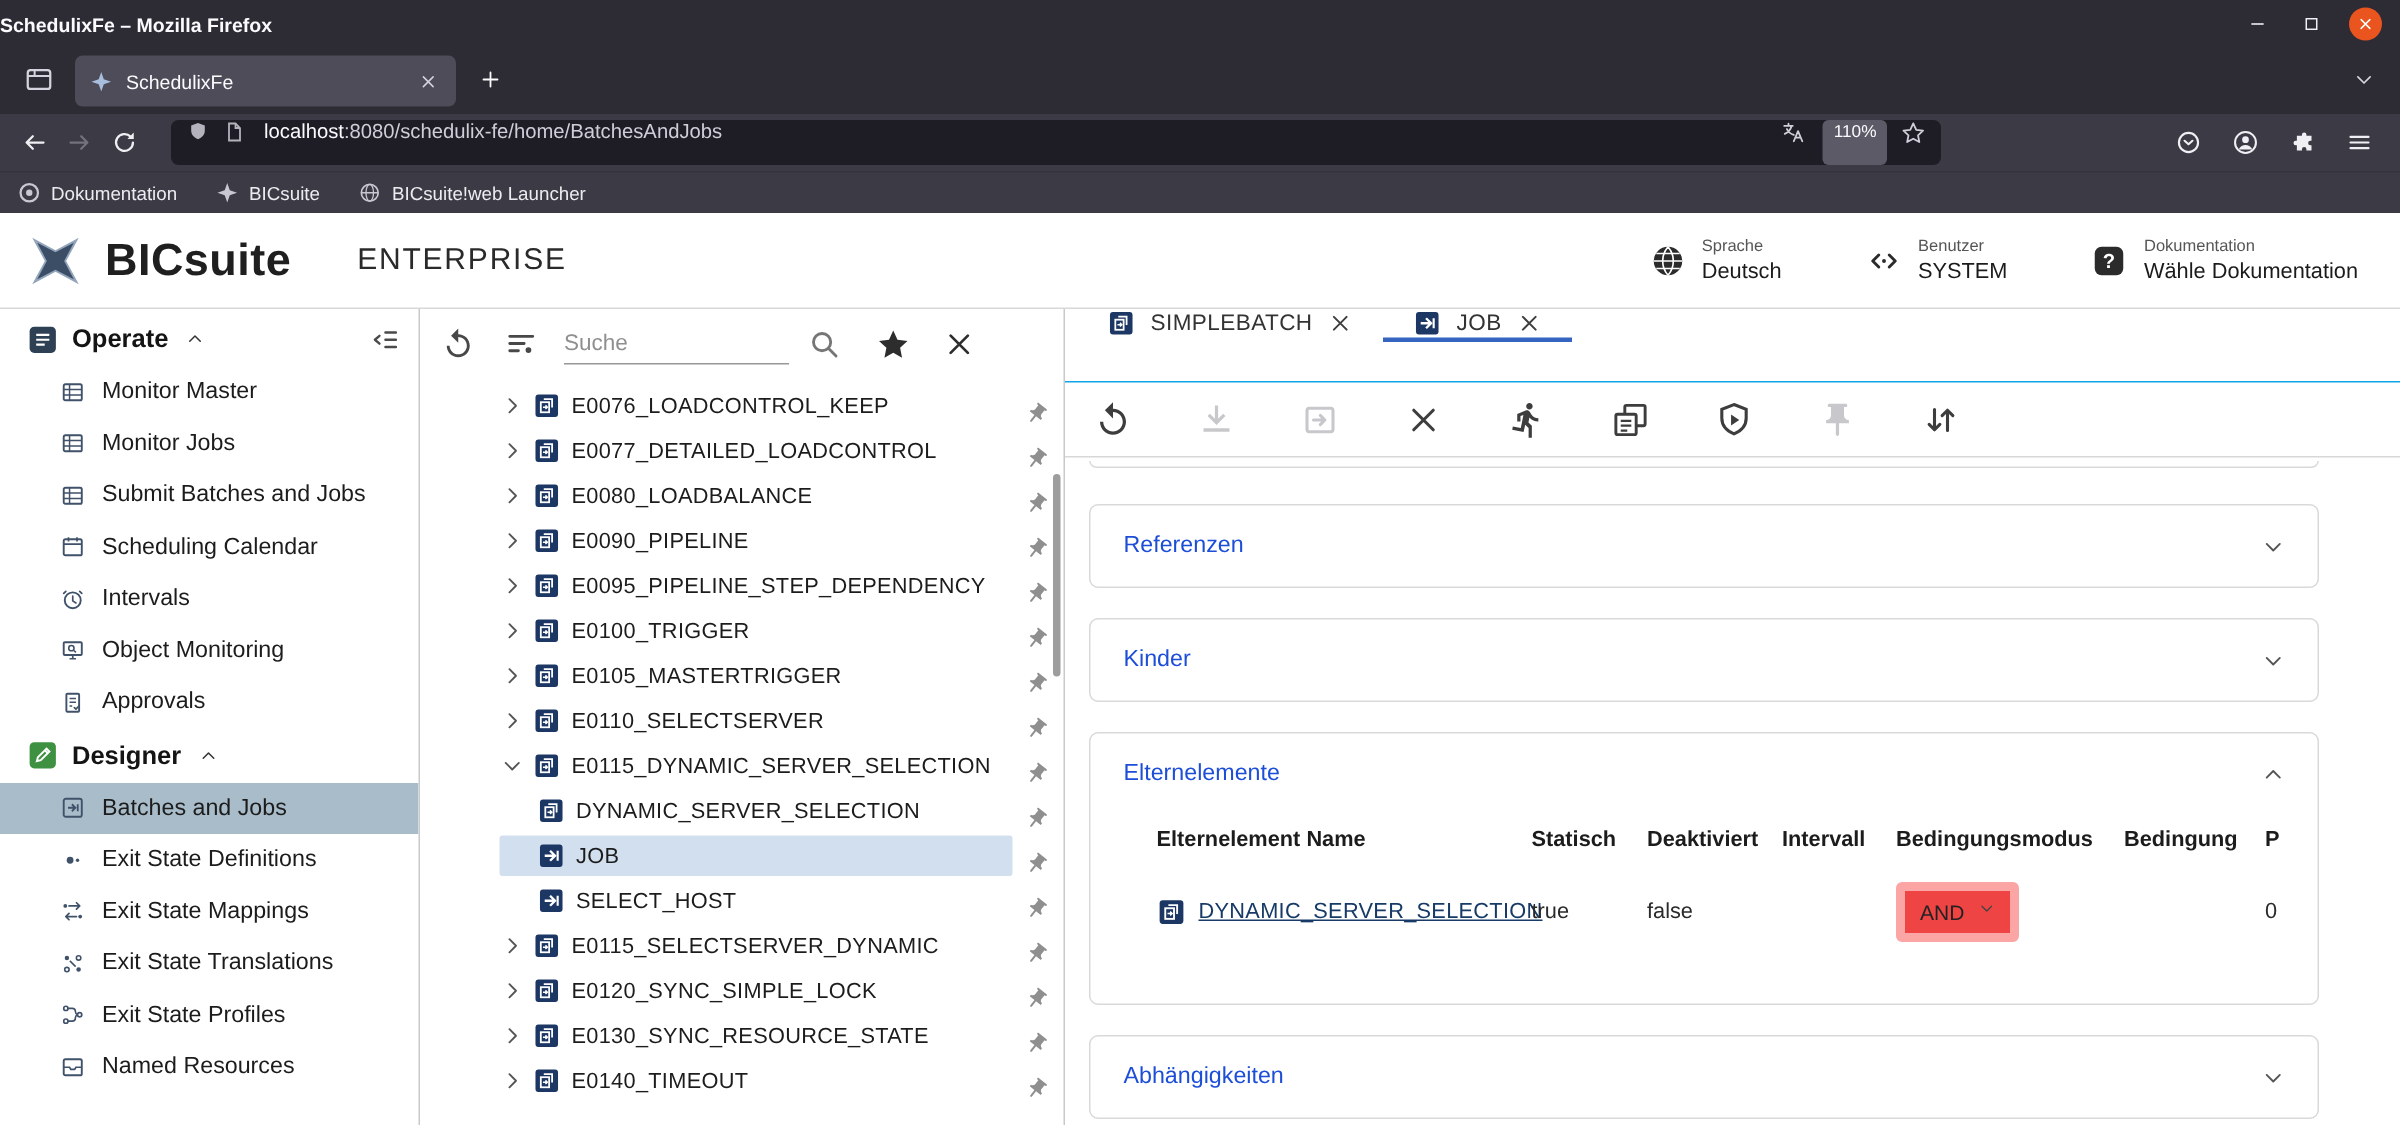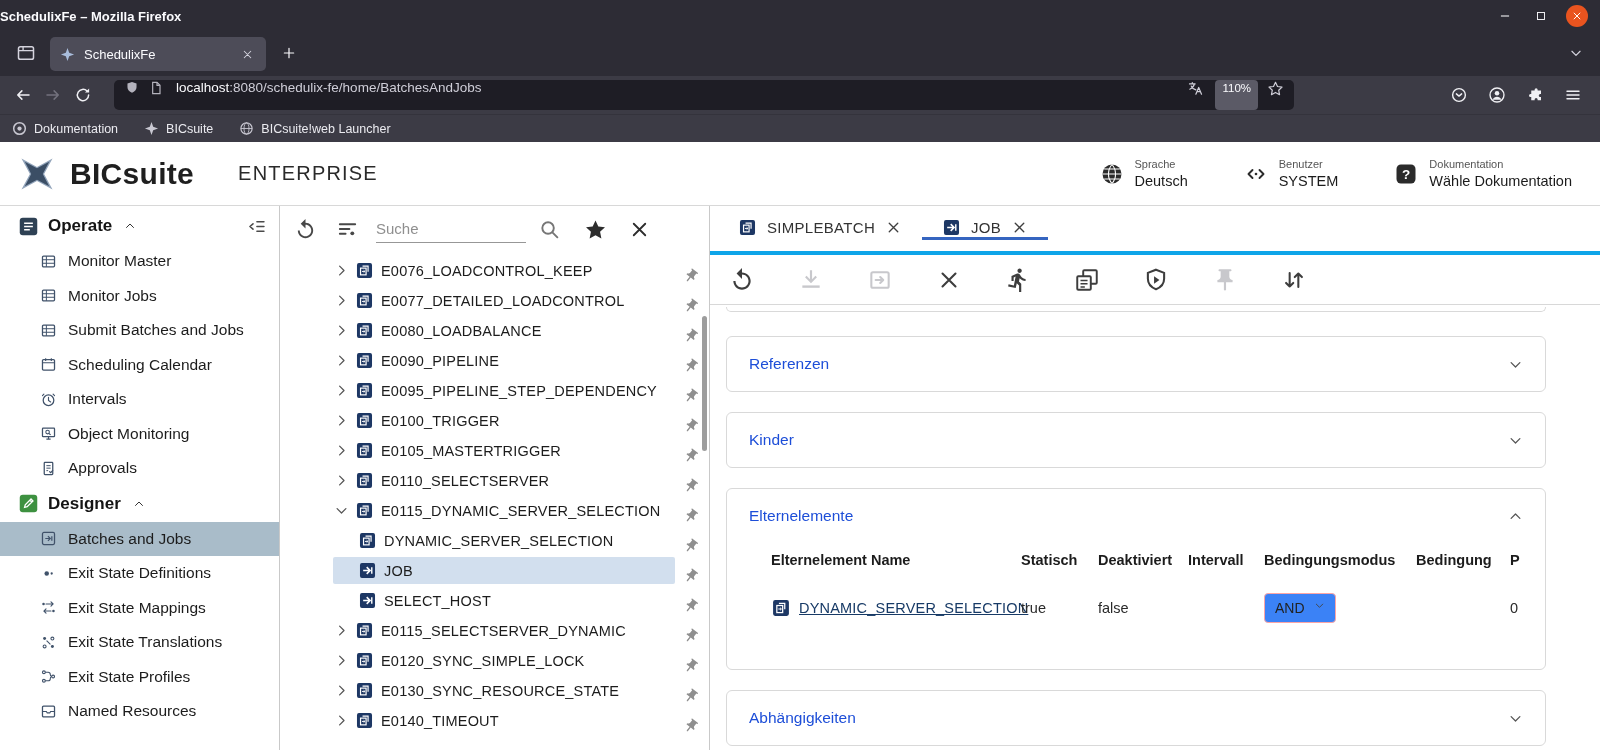--- a/index.html
+++ b/index.html
@@ -12,21 +12,21 @@
 .titlebar{height:32px;background:#2d2c35;position:relative;display:flex;align-items:center}
 .win-title{position:absolute;left:0;right:16px;font-size:13px;font-weight:700;color:#fbfbfe}
 .win-controls{margin-left:auto;display:flex;align-items:center;gap:14px;padding-right:12px;z-index:2}
 .winbtn{width:22px;height:22px;border-radius:50%;display:flex;align-items:center;justify-content:center;color:#fbfbfe}
 .winbtn [data-icon]{width:14px;height:14px}
 .winbtn.close{background:#e9541f}
 
 .tabstrip{height:44px;background:#2d2c35;display:flex;align-items:center;padding:0 10px}
 .fxview{width:32px;height:32px;color:#d5d4de}
 .fxview [data-icon]{width:20px;height:20px}
-.tab{width:216px;height:34px;margin-left:8px;background:#4d4c58;border-radius:5px;display:flex;align-items:center;padding:0 10px;color:#fbfbfe}
+.tab{width:254px;height:34px;margin-left:8px;background:#4d4c58;border-radius:5px;display:flex;align-items:center;padding:0 10px;color:#fbfbfe}
 .favicon{width:15px;height:15px;color:#a9bddc}
 .tab-title{flex:1;font-size:13px;margin-left:9px;text-align:left;white-space:nowrap;overflow:hidden}
 .tab-close{width:18px;height:18px;color:#d5d4de;display:flex;align-items:center;justify-content:center}
 .tab-close [data-icon]{width:13px;height:13px}
 .newtab{width:30px;height:30px;margin-left:8px;color:#fbfbfe}
 .newtab [data-icon]{width:16px;height:16px}
 .alltabs{margin-left:auto;width:28px;height:28px;color:#d5d4de}
 .alltabs [data-icon]{width:14px;height:14px}
 
 .navbar{height:38px;background:#3c3b45;display:flex;align-items:center;padding:0 8px}
@@ -89,21 +89,21 @@
 .tree-inner.selected{background:#d2dfee}
 .tree-chev{width:15px;height:15px;color:#555;margin-right:6px}
 .tree-ic{width:19px;height:19px;margin-right:7px}
 .tree-label{font-size:14.5px;color:#1c1c1c;letter-spacing:.2px;white-space:nowrap;overflow:hidden}
 .pin-ic{width:16px;height:16px;color:#8f8f8f;margin-left:8px}
 .pin-ic svg{transform:rotate(38deg)}
 .tree-scrollthumb{position:absolute;right:2px;top:110px;width:5px;height:135px;border-radius:3px;background:#9d9d9d}
 
 
 .detail{flex:1;display:flex;flex-direction:column;overflow:hidden;min-width:0}
-.dtabs{height:49px;display:flex;align-items:center;padding-left:8px;border-bottom:4px solid #0ea5e9}
+.dtabs{height:49px;display:flex;align-items:flex-start;padding-left:8px;border-bottom:1px solid #0ea5e9}
 .dtab{display:flex;align-items:center;gap:10px;padding:0 20px;font-size:15px;color:#333;letter-spacing:.3px;border-bottom:3px solid transparent}
 .dtab.active{border-bottom-color:#3565c0}
 .dtab-ic{width:19px;height:19px}
 .dtab-close{width:17px;height:17px;color:#3f3f3f}
 .dtoolbar{height:50px;display:flex;align-items:center;padding-left:18px;border-bottom:1px solid #d8d8d8}
 .tool{width:27px;height:27px;display:flex;align-items:center;justify-content:center;color:#3d3d3d;margin-right:42px}
 .tool svg{width:26px;height:26px}
 .tool.disabled{color:#c8c8cc}
 .dcontent{flex:1;overflow:hidden;padding-left:16px}
 .partial-edge{width:820px;height:5px;border:1px solid #d9d9d9;border-top:none;border-radius:0 0 6px 6px;margin-top:2px}
@@ -113,21 +113,21 @@
 .card-title{font-size:15.5px;color:#1d4ed8}
 .card-chev{width:15px;height:15px;color:#555}
 .ptable{padding:0 0 30px 44px}
 .ptable-head,.ptable-row{display:grid;grid-template-columns:250px 77px 90px 76px 152px 94px 80px;align-items:center}
 .ptable-head{height:34px}
 .th{font-size:14.5px;font-weight:700;color:#1c1c1c;white-space:nowrap}
 .ptable-row{height:62px}
 .td{font-size:14.5px;color:#2a2a2a;display:flex;align-items:center;gap:8px;white-space:nowrap}
 .row-ic{width:20px;height:20px}
 .parent-link{color:#173a66;text-decoration:underline;letter-spacing:.2px;cursor:pointer}
-.and-select{display:flex;align-items:flex-start;gap:9px;border:1px solid #fca5a5;border-radius:4px;padding:6px 10px;font-size:14px;color:#222;background:#3b82f6}
+.and-select{display:flex;align-items:flex-start;gap:9px;border:6px solid #fca5a5;border-radius:4px;padding:6px 10px;font-size:14px;color:#222;background:#ef4444}
 .sel-caret{width:11px;height:11px;color:#444}
 </style>
 </head>
 <body>
 
 <div class="titlebar">
   <span class="win-title">SchedulixFe – Mozilla Firefox</span>
   <div class="win-controls">
     <span class="winbtn">
         <span data-icon="winmin">

